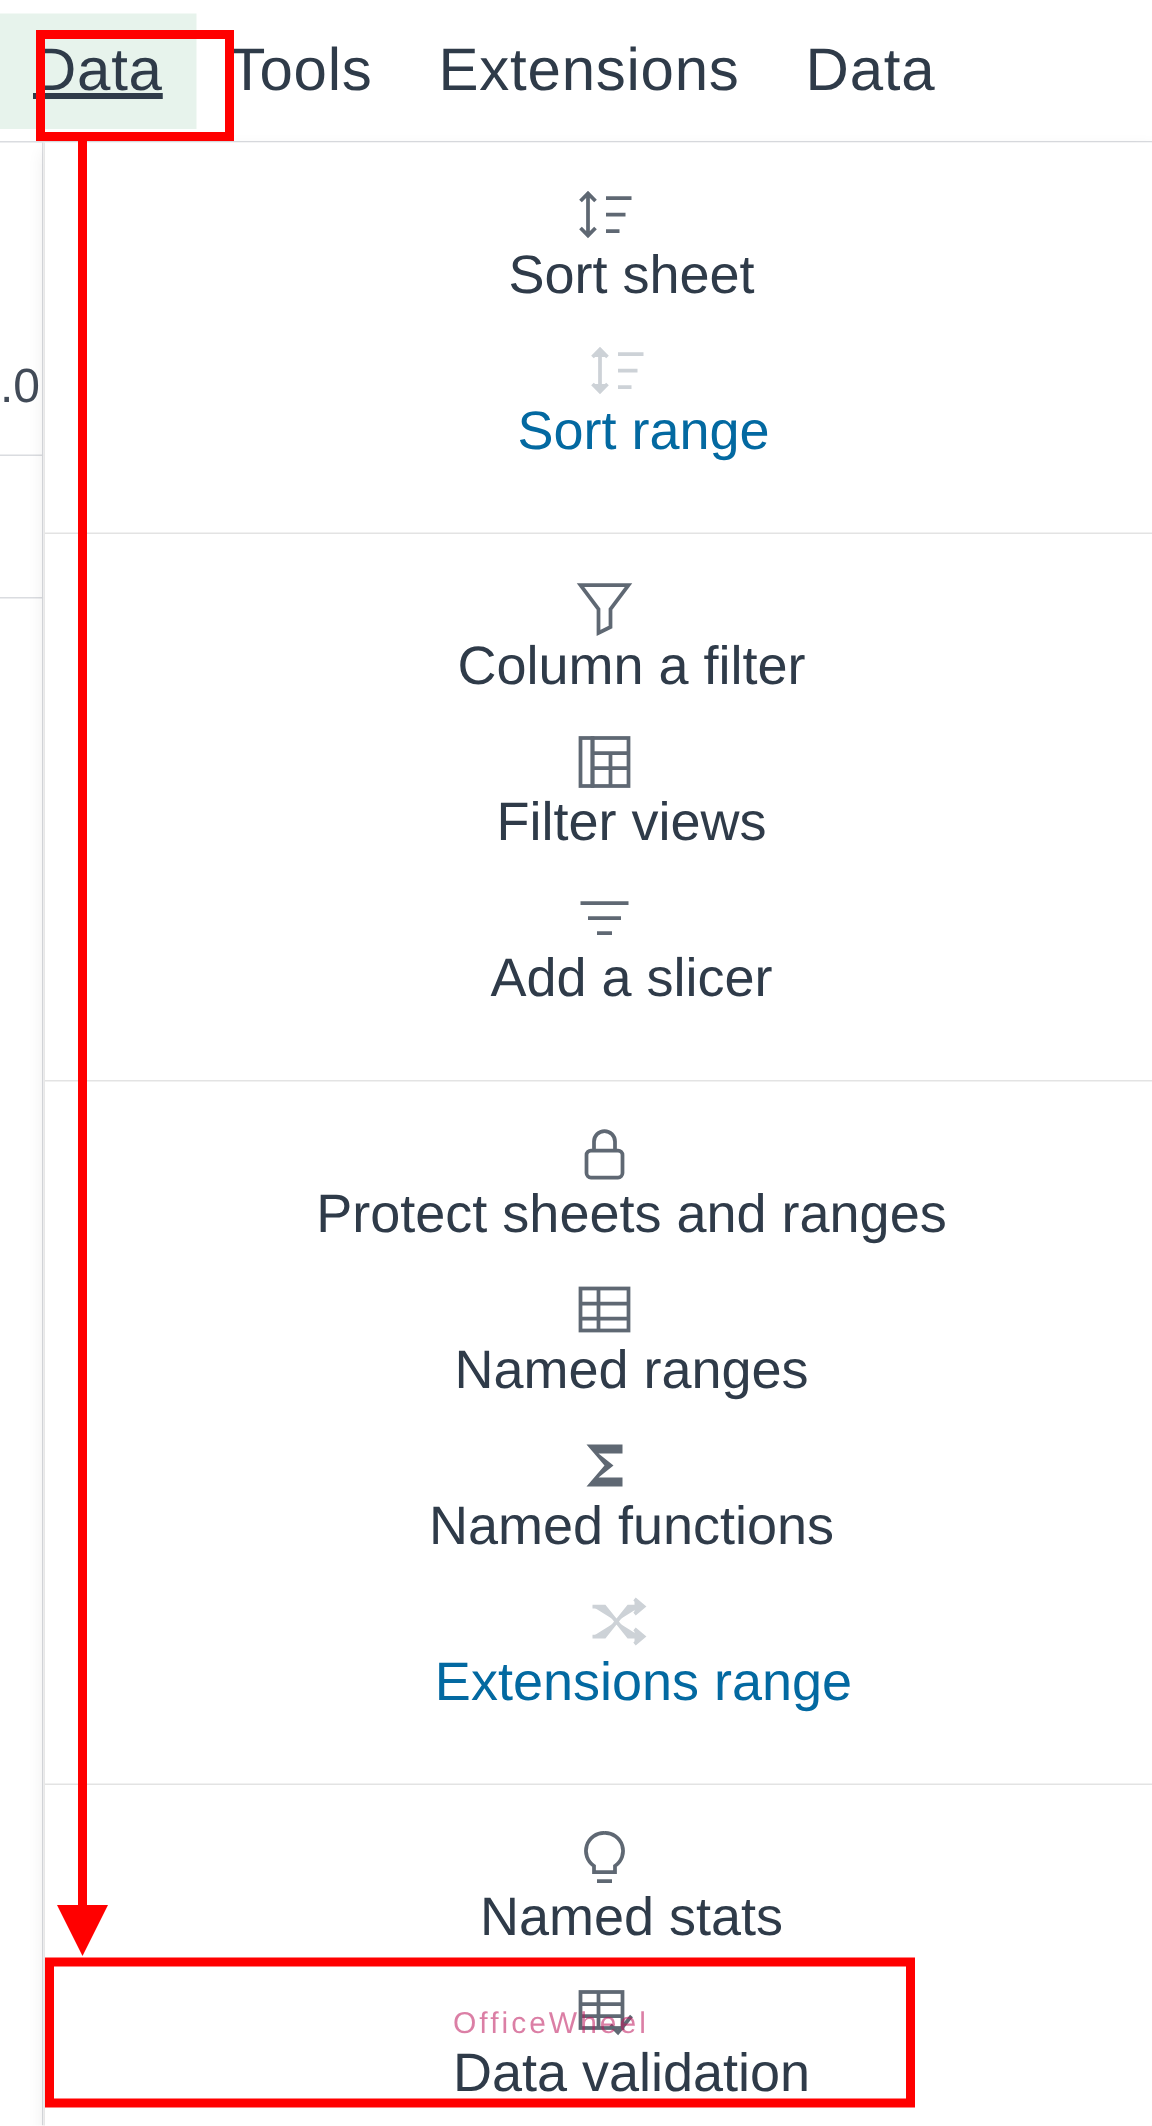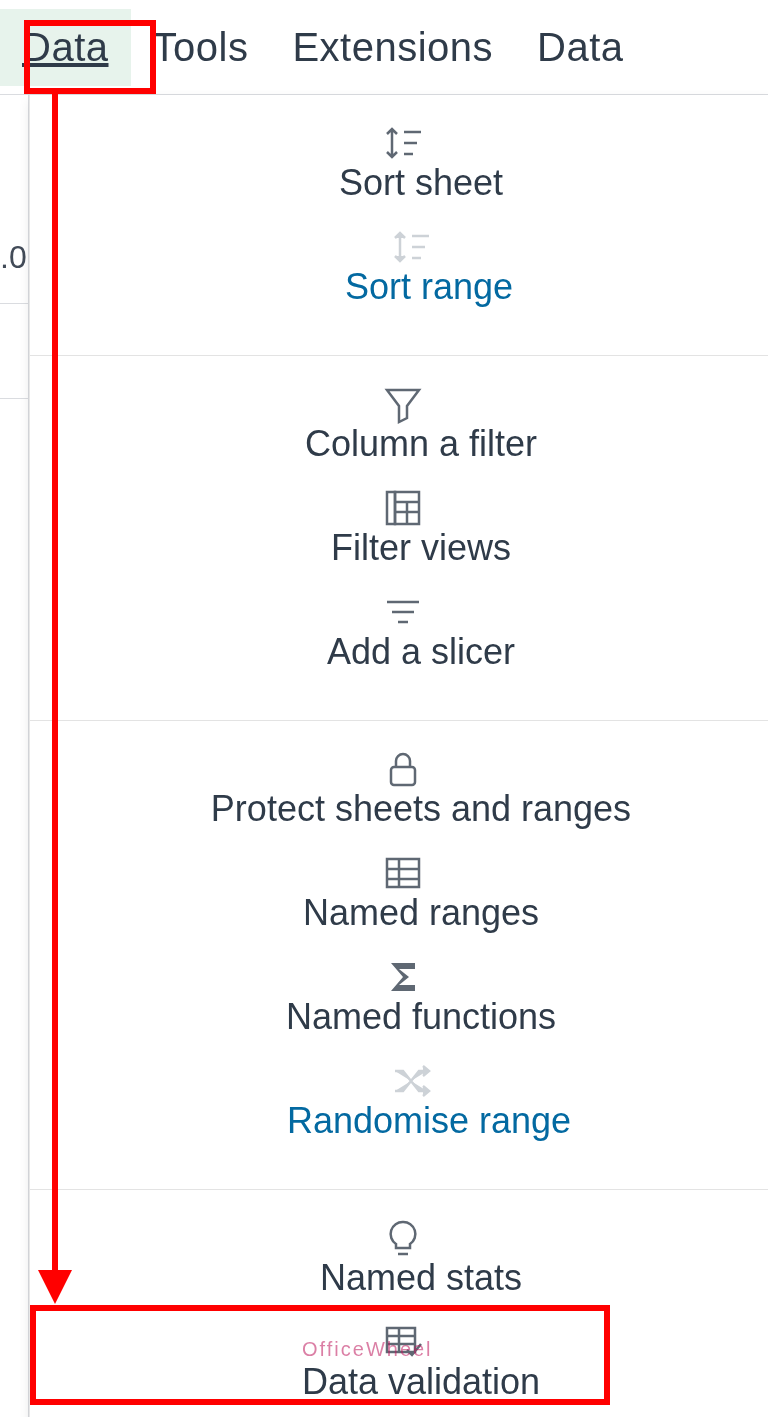--- a/index.html
+++ b/index.html
@@ -144,21 +144,21 @@
       </span>
       <span class="label">Named functions</span>
     </div>
     <div class="item disabled">
       <span class="icon">
         <svg viewBox="0 0 44 44">
             <path d="M6 12h8l16 20h8M6 32h8l16-20h8"></path>
             <path d="M34 7l6 5-6 5M34 27l6 5-6 5"></path>
           </svg>
       </span>
-      <span class="label">Randomise range</span>
+      <span class="label">Extensions range</span>
     </div>
   </div>
 
   <div class="section">
     <div class="item">
       <span class="icon">
         <svg viewBox="0 0 44 44">
             <path d="M22 6a12 12 0 0 0-7 22v4h14v-4a12 12 0 0 0-7-22z"></path>
             <line x1="17" y1="38" x2="27" y2="38"></line>
           </svg>

